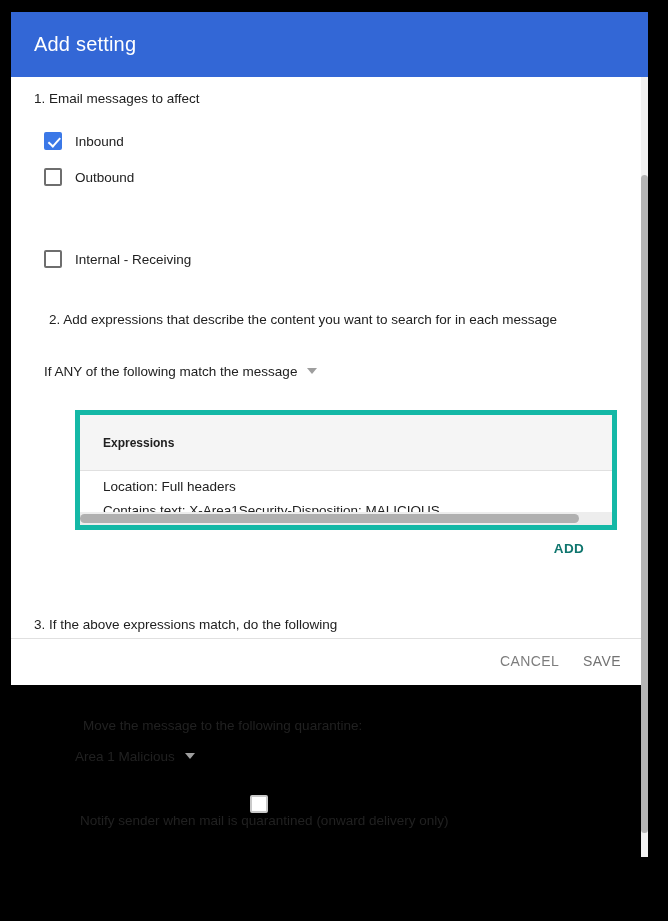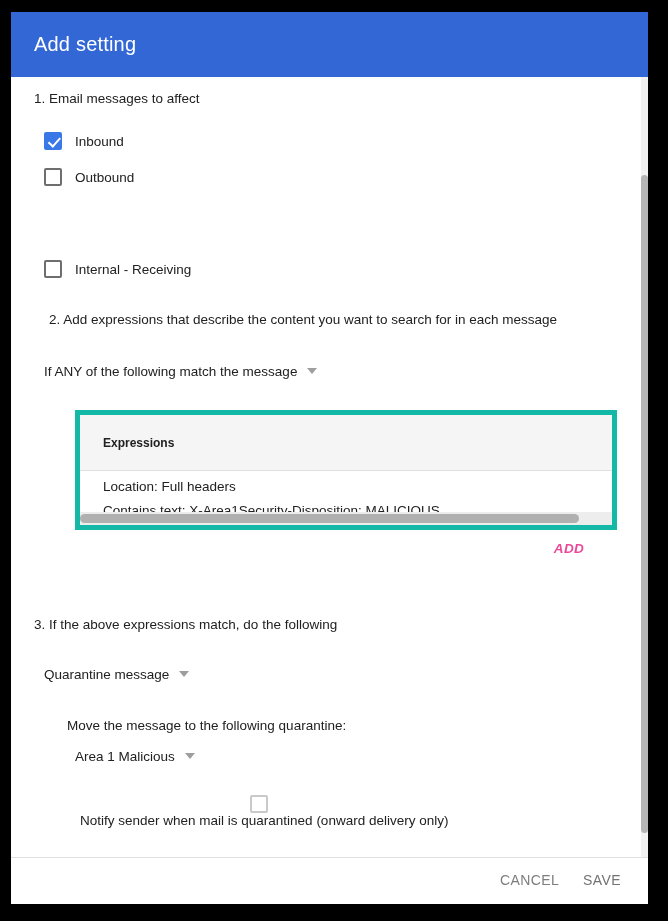--- a/index.html
+++ b/index.html
@@ -6,21 +6,21 @@
   html,body { width:668px; height:921px; }
   body {
     background:#000;
     font-family:"Liberation Sans","DejaVu Sans",sans-serif;
     color:#212121;
     position:relative;
     overflow:hidden;
   }
   .dialog {
     position:absolute; left:11px; top:12px;
-    width:637px; height:892px;
+    width:637px; height:673px;
     background:#fff;
   }
   
   .dlg-header {
     position:absolute; left:0; top:0; width:100%; height:65px;
     background:#3367d6;
   }
   .dlg-title {
     position:absolute; left:23px; top:0; line-height:65px;
     color:#fff; font-size:20px; font-weight:400; letter-spacing:.2px;
@@ -66,21 +66,21 @@
   .hscroll-track {
     position:absolute; left:0; bottom:0; width:100%; height:13px;
     background:#ededed;
   }
   .hscroll-thumb {
     position:absolute; left:0; top:2px; width:499px; height:9px;
     background:#b0b0b0; border-radius:4.5px; cursor:pointer;
   }
   .add-link {
     position:absolute; right:64px; top:529px;
-    font-size:13.5px; font-weight:700; color:#ec4899; letter-spacing:.3px; cursor:pointer;font-style:italic;
+    font-size:13.5px; font-weight:700; color:#0f766e; letter-spacing:.3px; cursor:pointer;
   }
   
   .dlg-footer {
     position:absolute; left:0; bottom:0; width:100%; height:47px;
     border-top:1px solid #e0e0e0; background:#fff;
   }
   .ftr-btn {
     position:absolute; top:12px; font-size:14px; font-weight:500;
     letter-spacing:.4px; line-height:20px; cursor:pointer;
     background:none; border:none; font-family:inherit;
@@ -109,21 +109,21 @@
   <div class="txt" style="left:23px; top:78px;">1. Email messages to affect</div>
 
   <div class="cbx-row" style="top:120px;">
     <span class="checkbox checked"></span>
     <span class="cbx-label">Inbound</span>
   </div>
   <div class="cbx-row" style="top:156px;">
     <span class="checkbox"></span>
     <span class="cbx-label">Outbound</span>
   </div>
-  <div class="cbx-row" style="top:248px;">
+  <div class="cbx-row" style="top:238px;">
     <span class="checkbox"></span>
     <span class="cbx-label">Internal - Receiving</span>
   </div>
 
   <div class="txt" style="left:38px; top:299px;">2. Add expressions that describe the content you want to search for in each message</div>
 
   <div class="dropdown" style="left:33px; top:352px;">
     <span>If ANY of the following match the message</span><span class="dd-arrow"></span>
   </div>
 
@@ -139,21 +139,21 @@
   </div>
 
   <div class="add-link">ADD</div>
 
   <div class="txt" style="left:23px; top:604px;">3. If the above expressions match, do the following</div>
 
   <div class="dropdown" style="left:33px; top:655px;">
     <span>Quarantine message</span><span class="dd-arrow"></span>
   </div>
 
-  <div class="txt" style="left:56px; top:705px;">Move the message to the following quarantine:</div>
+  <div class="txt" style="left:72px; top:705px;">Move the message to the following quarantine:</div>
 
   <div class="dropdown" style="left:64px; top:737px;">
     <span>Area 1 Malicious</span><span class="dd-arrow"></span>
   </div>
 
   <div class="cbx-row" style="left:59px; top:783px;flex-direction:column;">
     <span class="checkbox light"></span>
     <span class="cbx-label" style="margin-left:10px;">Notify sender when mail is quarantined (onward delivery only)</span>
   </div>
 

